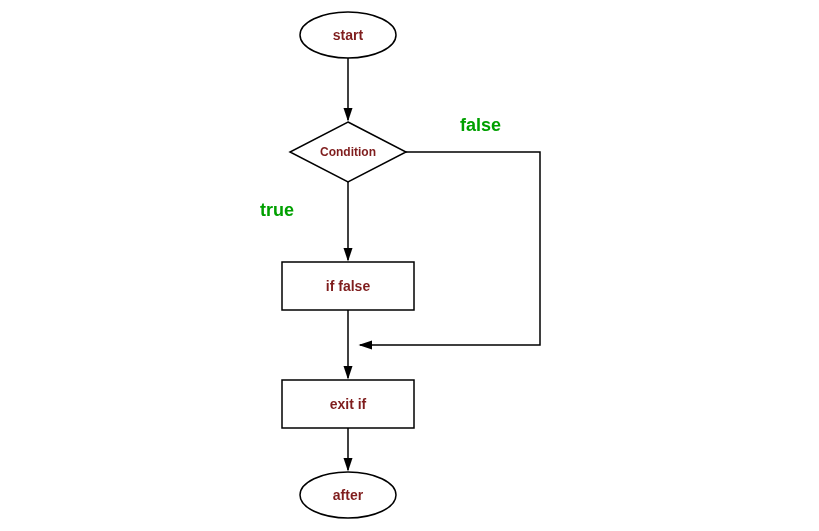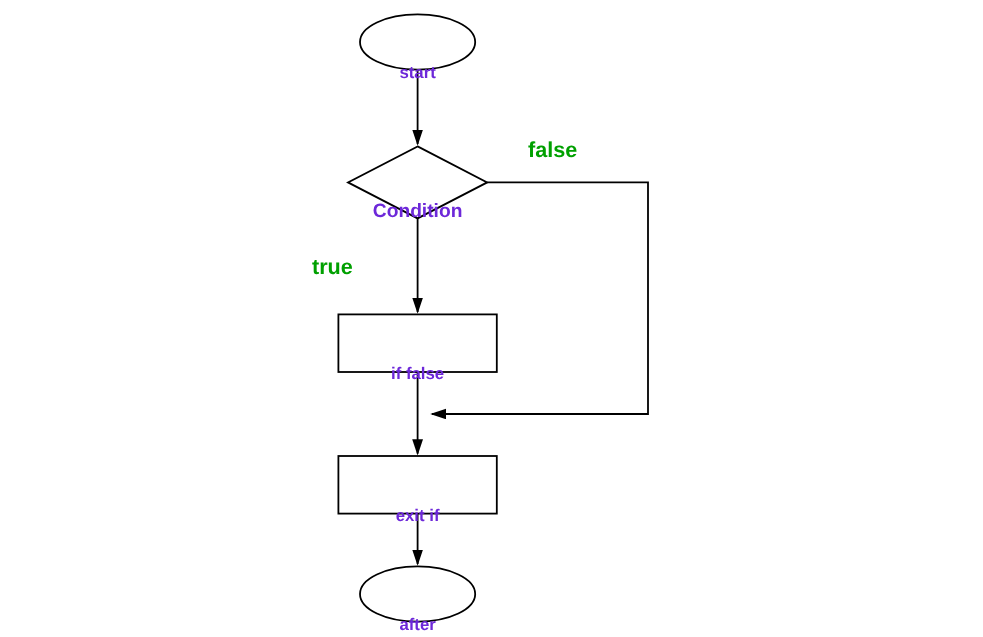--- a/index.html
+++ b/index.html
@@ -11,37 +11,36 @@
     position: relative;
     font-family: Arial, sans-serif;
   }
   svg {
     position: absolute;
     top: 0;
     left: 0;
   }
   .node-label {
     position: absolute;
-    color: #6d28d9;
+    color: #7f1d1d;
     font-weight: bold;
     font-size: 14px;
     text-align: center;
     transform: translate(-50%, -50%);
     white-space: nowrap;
-    margin-top: 25px;
   }
   .branch-label {
     position: absolute;
     color: #00a000;
     font-weight: bold;
     font-size: 18px;
     white-space: nowrap;
   }
   .cond {
-    font-size: 16px;
+    font-size: 12px;
   }
 </style>
 </head>
 <body>
 
 <svg width="819" height="531">
   <defs>
     <marker id="arrow" markerWidth="10" markerHeight="10" refX="8" refY="3" orient="auto" markerUnits="strokeWidth">
       <path d="M0,0 L0,6 L9,3 z" fill="#000"></path>
     </marker>
@@ -67,14 +66,14 @@
 
   <ellipse cx="348" cy="495" rx="48" ry="23" fill="#fff" stroke="#000" stroke-width="1.5"></ellipse>
 </svg>
 
 <div class="node-label" style="left:348px; top:35px;">start</div>
 <div class="node-label cond" style="left:348px; top:152px;">Condition</div>
 <div class="node-label" style="left:348px; top:286px;">if false</div>
 <div class="node-label" style="left:348px; top:404px;">exit if</div>
 <div class="node-label" style="left:348px; top:495px;">after</div>
 
-<div class="branch-label" style="left:260px; top:212px;">true</div>
-<div class="branch-label" style="left:440px; top:115px;text-align:right;">false</div>
+<div class="branch-label" style="left:260px; top:200px;">true</div>
+<div class="branch-label" style="left:460px; top:115px;text-align:right;">false</div>
 
 </body></html>

